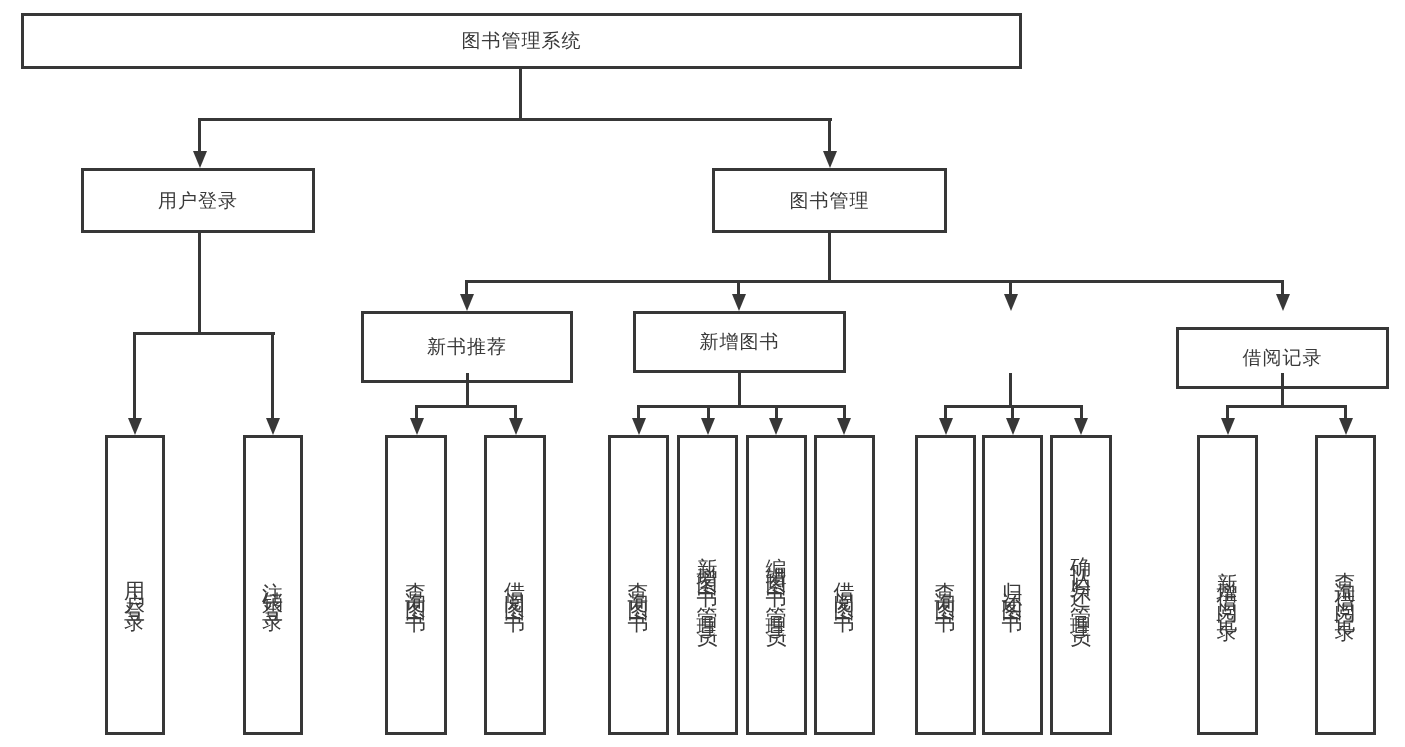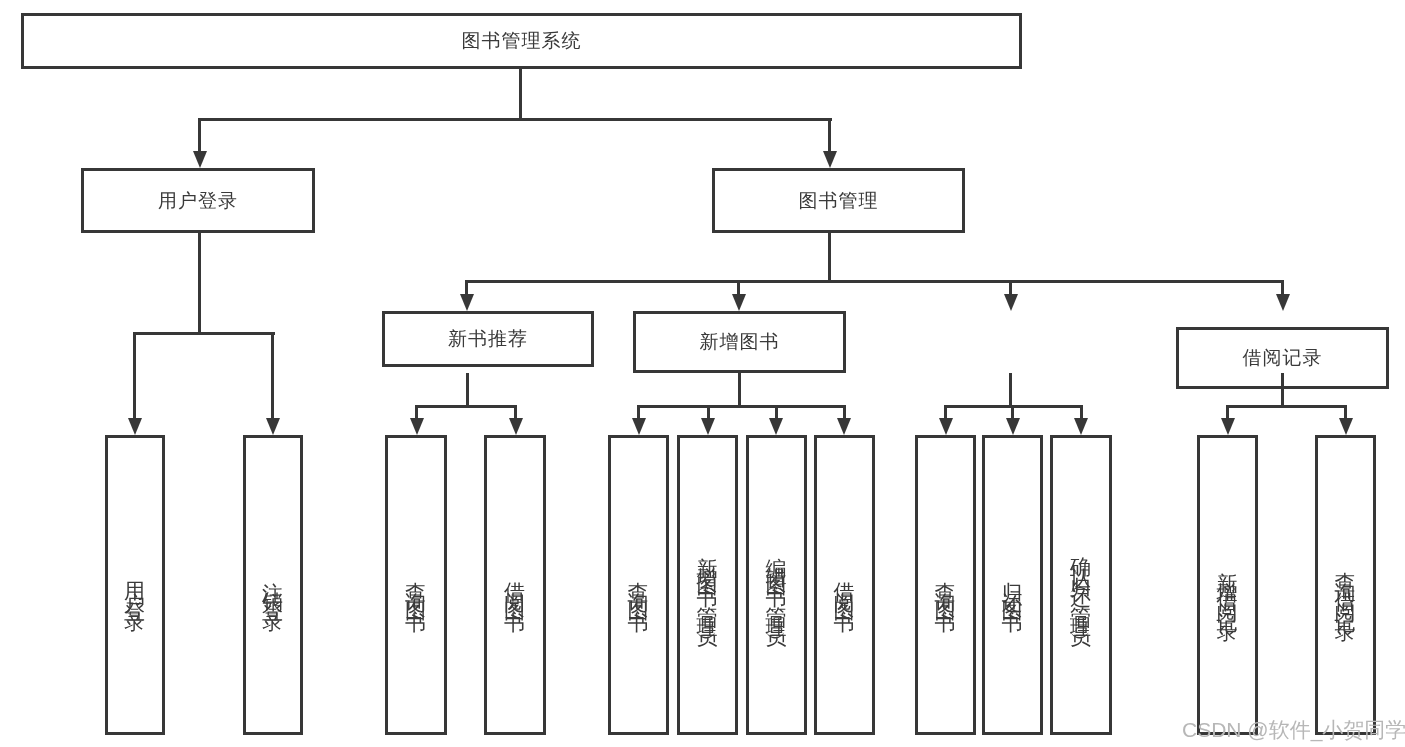--- a/index.html
+++ b/index.html
@@ -37,41 +37,41 @@
   <div class="box hbox" style="left:21px;top:13px;width:1001px;height:56px;">图书管理系统</div>
 
   <div class="v" style="left:519px;top:69px;height:51px;"></div>
   <div class="h" style="left:198px;top:118px;width:634px;"></div>
   <div class="v" style="left:198px;top:118px;height:36px;"></div>
   <div class="v" style="left:828px;top:118px;height:36px;"></div>
   <div class="arrow" style="left:193px;top:151px;"></div>
   <div class="arrow" style="left:823px;top:151px;"></div>
 
   <div class="box hbox" style="left:81px;top:168px;width:234px;height:65px;">用户登录</div>
-  <div class="box hbox" style="left:712px;top:168px;width:253px;height:65px;">图书管理</div>
+  <div class="box hbox" style="left:712px;top:168px;width:235px;height:65px;">图书管理</div>
 
   <div class="v" style="left:198px;top:232px;height:102px;"></div>
   <div class="h" style="left:133px;top:332px;width:142px;"></div>
   <div class="v" style="left:133px;top:332px;height:88px;"></div>
   <div class="v" style="left:271px;top:332px;height:88px;"></div>
   <div class="arrow" style="left:128px;top:418px;"></div>
   <div class="arrow" style="left:266px;top:418px;"></div>
 
   <div class="v" style="left:828px;top:232px;height:50px;"></div>
   <div class="h" style="left:465px;top:280px;width:819px;"></div>
   <div class="v" style="left:465px;top:280px;height:17px;"></div>
   <div class="v" style="left:737px;top:280px;height:17px;"></div>
   <div class="v" style="left:1009px;top:280px;height:17px;"></div>
   <div class="v" style="left:1281px;top:280px;height:17px;"></div>
   <div class="arrow" style="left:460px;top:294px;"></div>
   <div class="arrow" style="left:732px;top:294px;"></div>
   <div class="arrow" style="left:1004px;top:294px;"></div>
   <div class="arrow" style="left:1276px;top:294px;"></div>
 
-  <div class="box hbox" style="left:361px;top:311px;width:212px;height:56px;margin-left:21px;">新书推荐</div>
+  <div class="box hbox" style="left:361px;top:311px;width:212px;height:72px;">新书推荐</div>
   <div class="box hbox" style="left:633px;top:311px;width:213px;height:62px;">新增图书</div>
   <div class="box hbox" style="left:1176px;top:311px;width:213px;height:62px;margin-top:16px;">借阅记录</div>
 
   <div class="v" style="left:466px;top:373px;height:34px;"></div>
   <div class="h" style="left:415px;top:405px;width:102px;"></div>
   <div class="v" style="left:415px;top:405px;height:15px;"></div>
   <div class="v" style="left:514px;top:405px;height:15px;"></div>
   <div class="arrow" style="left:410px;top:418px;"></div>
   <div class="arrow" style="left:509px;top:418px;"></div>
 
@@ -139,15 +139,14 @@
     <span>确认归还（管理员）</span>
   </div>
 
   <div class="box leaf" style="left:1197px;top:435px;width:61px;height:300px;">
     <span>新增借阅记录</span>
   </div>
   <div class="box leaf" style="left:1315px;top:435px;width:61px;height:300px;">
     <span>查询借阅记录</span>
   </div>
 
-  <div id="watermark">CSDN @软件_小贺同学</div>
 
 </div>
 
 </body></html>

